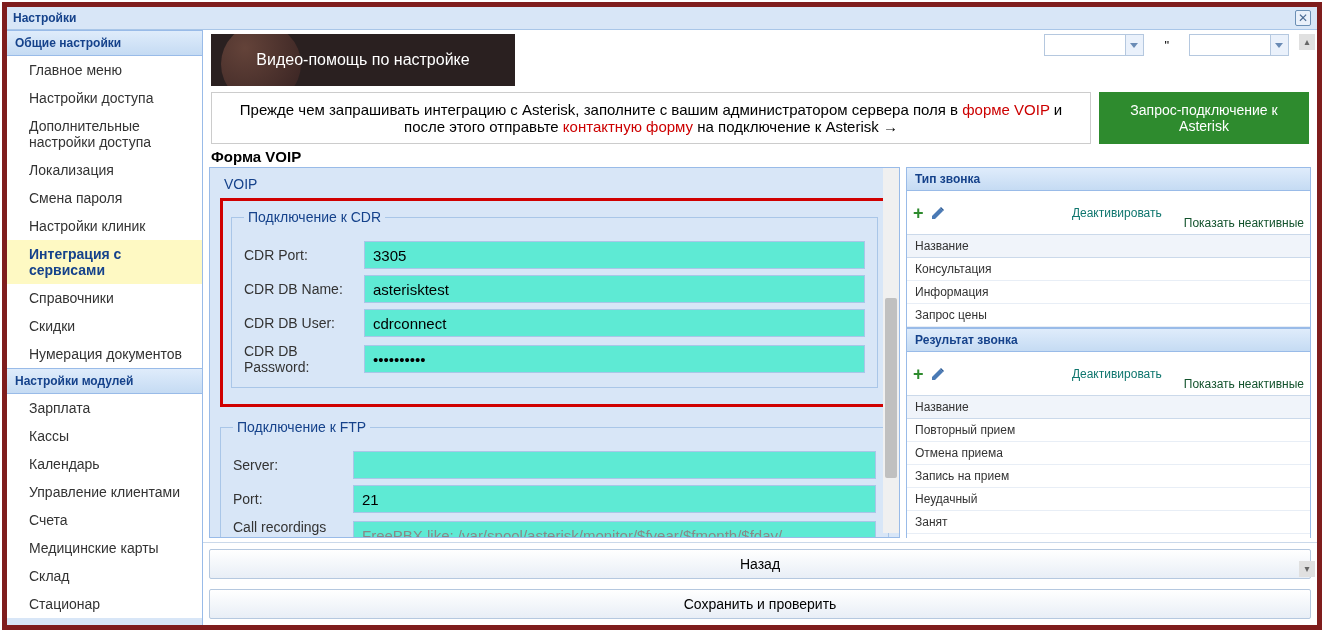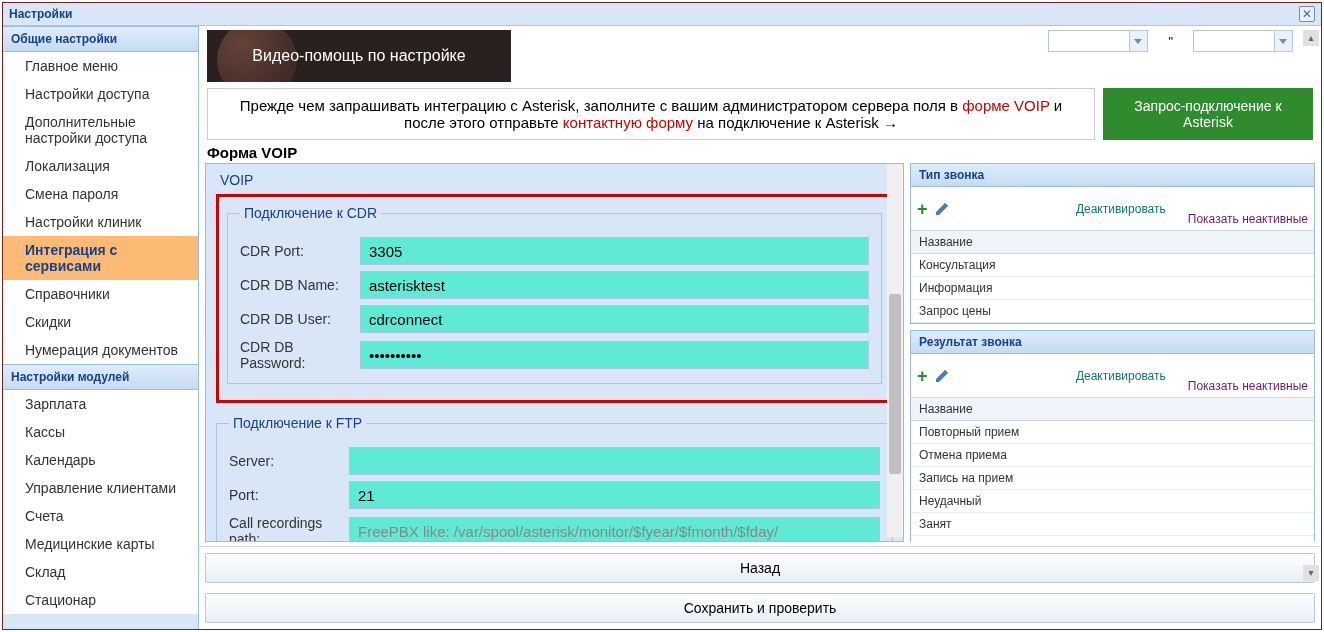--- a/index.html
+++ b/index.html
@@ -1,62 +1,62 @@
 <!DOCTYPE html>
 <html><head>
 <meta charset="utf-8">
 <style>
 * { box-sizing: border-box; margin: 0; padding: 0; }
 body { font-family: Arial, sans-serif; font-size: 13px; background: #fff; color: #000; }
-.window { border: 1px solid #7f1d1d; width: 1320px; height: 628px; margin: 2px; display: flex; flex-direction: column; background: #d8e6f7; }
+.window { border: 5px solid #7f1d1d; width: 1320px; height: 628px; margin: 2px; display: flex; flex-direction: column; background: #d8e6f7; }
 .title-bar { background: #d8e6f7; padding: 3px 6px; display: flex; justify-content: space-between; align-items: center; border-bottom: 1px solid #a9c6e8; }
 .title-bar span { color: #15428b; font-weight: bold; font-size: 12px; }
 .close-btn { width: 16px; height: 16px; border: 1px solid #6b8fb5; background: #e9f0fa; color: #4a6a92; font-size: 12px; line-height: 14px; text-align: center; cursor: pointer; border-radius: 2px; }
 .body { display: flex; flex: 1; overflow: hidden; }
 .sidebar { width: 196px; background: #d8e6f7; border-right: 1px solid #99bbe8; overflow-y: auto; }
 .sidebar-header { background: linear-gradient(#dfecfb,#c5dbf3); color: #15428b; font-weight: bold; font-size: 12px; padding: 5px 8px; border-bottom: 1px solid #99bbe8; border-top: 1px solid #99bbe8; }
 .sidebar-item { padding: 6px 8px 6px 22px; background: #fff; color: #333; cursor: pointer; font-size: 14px; }
-.sidebar-item.active { background: #fdba74; color: #15428b; font-weight: bold; }
+.sidebar-item.active { background: #fef9c3; color: #15428b; font-weight: bold; }
 .main { flex: 1; display: flex; flex-direction: column; background: #fff; overflow: hidden; }
 .top-area { padding: 4px 8px 0 8px; }
 .top-row { display: flex; align-items: flex-start; gap: 6px; }
 .video-box { width: 304px; height: 52px; background: #2a2020; color: #fff; display: flex; align-items: center; justify-content: center; font-size: 16px; position: relative; overflow: hidden; }
 .video-box::before { content: ""; position: absolute; left: 10px; top: -10px; width: 80px; height: 80px; background: radial-gradient(circle at 30% 30%, #8a5a4a, #3a2020); border-radius: 50%; opacity: 0.6; }
 .video-text { position: relative; z-index: 1; }
 .dropdowns { margin-left: auto; display: flex; gap: 20px; align-items: center; padding-right: 20px; }
 .dd { width: 100px; height: 22px; border: 1px solid #b5c8df; display: flex; }
 .dd-main { flex: 1; }
 .dd-btn { width: 18px; border-left: 1px solid #b5c8df; background: #eaf1fb; position: relative; }
 .dd-btn::after { content: ""; position: absolute; left: 4px; top: 8px; border-left: 4px solid transparent; border-right: 4px solid transparent; border-top: 5px solid #6a8bb5; }
 .info-row { display: flex; gap: 8px; margin-top: 6px; align-items: stretch; }
 .info-box { flex: 1; border: 1px solid #ccc; padding: 8px 12px; text-align: center; font-size: 15px; background: #fff; }
 .info-box .red { color: #cc0000; }
 .green-btn { width: 210px; background: #2e8b2e; color: #fff; display: flex; align-items: center; justify-content: center; text-align: center; font-size: 14px; cursor: pointer; padding: 6px; }
 .form-title { font-weight: bold; font-size: 15px; padding: 4px 8px 2px 8px; }
 .form-area { flex: 1; display: flex; gap: 6px; padding: 0 6px 4px 6px; overflow: hidden; }
 .left-panel { flex: 1; border: 1px solid #99bbe8; background: #d8e6f7; padding: 8px 10px; overflow-y: auto; position: relative; }
-.right-col { width: 405px; display: flex; flex-direction: column; gap: 6px; overflow: hidden; }
+.right-col { width: 405px; display: flex; flex-direction: column; overflow: hidden; }
 .fieldset-title { color: #15428b; font-size: 14px; padding: 0 0 6px 4px; }
 .red-box { border: 3px solid #d00000; padding: 8px; margin-bottom: 12px; background: #d8e6f7; }
 fieldset { border: 1px solid #a9c6e8; padding: 10px 12px 6px 12px; margin-bottom: 8px; }
 legend { color: #15428b; font-size: 14px; padding: 0 4px; }
 .form-row { display: flex; align-items: center; margin: 6px 0; }
 .form-label { width: 120px; font-size: 14px; color: #333; }
 .form-input { flex: 1; height: 28px; border: 1px solid #a9c6e8; padding: 2px 8px; font-size: 15px; background: #5eead4; }
 .form-input::placeholder { color: #888; }
 .panel { border: 1px solid #99bbe8; background: #fff; display: flex; flex-direction: column; }
 .panel-header { background: linear-gradient(#dfecfb,#c5dbf3); color: #15428b; font-weight: bold; font-size: 12px; padding: 4px 8px; border-bottom: 1px solid #99bbe8; }
 .toolbar { display: flex; align-items: center; padding: 4px 6px; border-bottom: 1px solid #cbd9ea; background: #fff; gap: 6px; }
 .tool-add { color: #2e8b2e; font-size: 18px; font-weight: bold; cursor: pointer; line-height: 1; }
 .tool-edit { width: 16px; height: 16px; cursor: pointer; }
 .tool-edit svg { width: 16px; height: 16px; }
 .tool-spacer { flex: 1; }
 .tool-link { font-size: 12px; cursor: pointer; }
 .tool-disabled { color: #0f766e; }
-.tool-active { color: #701a75; margin-top: 21px; }
+.tool-active { color: #14532d; margin-top: 21px; }
 .col-header { background: #f0f4fa; border-bottom: 1px solid #cbd9ea; padding: 4px 8px; font-size: 12px; color: #333; }
 .data-row { padding: 4px 8px; border-bottom: 1px solid #e8eef6; font-size: 12px; color: #333; }
 .footer { padding: 6px; display: flex; justify-content: center; gap: 10px; border-top: 1px solid #cbd9ea; background: #fff; flex-direction: column; }
 .btn { border: 1px solid #b5c8df; background: linear-gradient(#fff,#e8eef6); padding: 6px 16px; font-size: 14px; cursor: pointer; border-radius: 2px; }
 .scroll-track { position: absolute; right: 0; top: 26px; bottom: 4px; width: 16px; background: #f0f0f0; }
 .scroll-thumb { position: absolute; left: 2px; right: 2px; background: #c0c0c0; border-radius: 2px; }
 .scroll-arrow { position: absolute; left: 0; right: 0; height: 16px; background: #e0e0e0; text-align: center; font-size: 10px; color: #666; line-height: 16px; }
 .main-scroll { position: relative; }
 .main-scroll-track { position: absolute; right: 2px; top: 4px; bottom: 48px; width: 16px; }
 </style>

